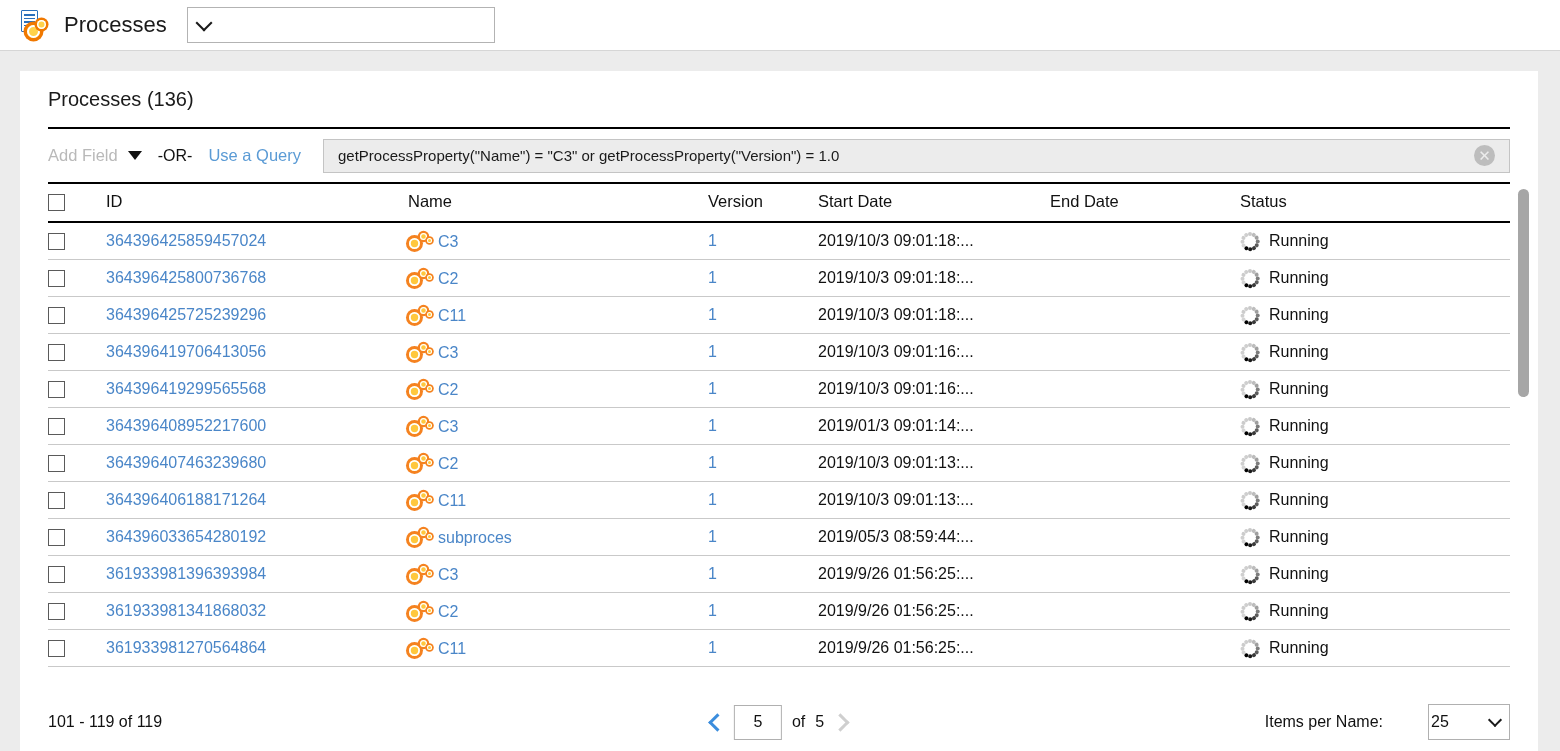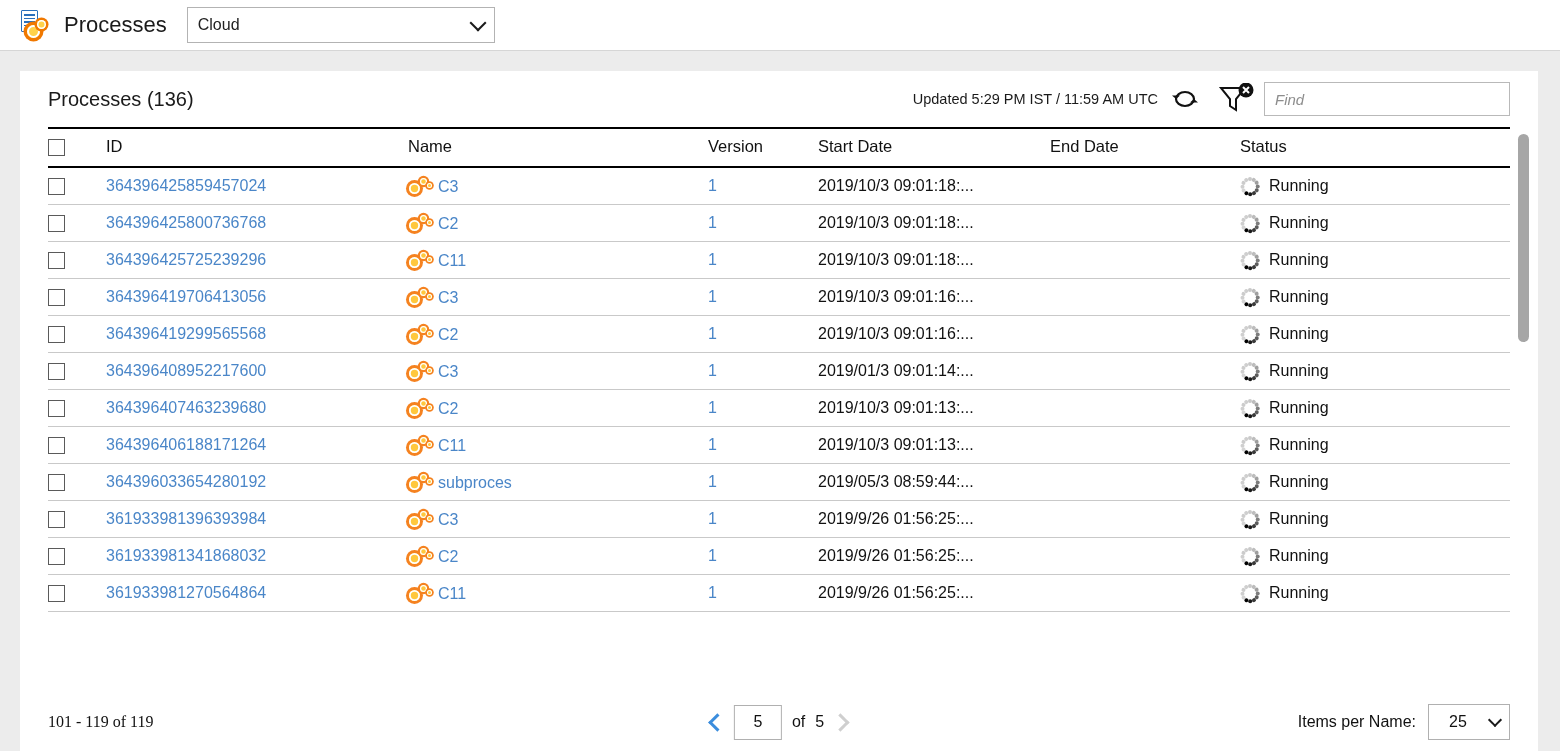--- a/index.html
+++ b/index.html
@@ -182,21 +182,21 @@
   #vthumb {
     position: absolute; left: 1px; top: 5px; width: 11px; height: 208px;
     background: #a6a6a6; border-radius: 6px;
   }
 
   
   #footer {
     position: absolute; left: 28px; right: 28px; bottom: 0; height: 58px;
     display: flex; align-items: center;
   }
-  #rangetext { font-size: 16px; color: #111; font-family: Liberation Serif, serif; }
+  #rangetext { font-size: 16px; color: #111; }
   #pager {
     position: absolute; left: 50%; transform: translateX(-50%);
     display: flex; align-items: center; gap: 10px;
   }
   .pchev {
     width: 13px; height: 13px;
     border-left: 3px solid #3b8ddd; border-bottom: 3px solid #3b8ddd;
   }
   .pchev.left  { transform: rotate(45deg); }
   .pchev.right { transform: rotate(225deg); border-color: #cfcfcf; }
@@ -207,71 +207,61 @@
   }
   #oftext { font-size: 16px; color: #111; }
   #totalpages { font-size: 16px; color: #111; }
   #ipp {
     margin-left: auto; display: flex; align-items: center; gap: 12px;
   }
   #ipp-label { font-size: 16px; color: #111; }
   #ipp-select {
     width: 82px; height: 36px; border: 1px solid #b0b0b0; background: #fff;
     display: flex; align-items: center; justify-content: space-between;
-    padding: 0 9px 0 20px; font-size: 16px; color: #111;
+    padding: 0 9px 0 2px; font-size: 16px; color: #111; margin-left: 33px;
   }
   #ipp-select .chev { width: 10px; height: 10px; border-width: 2px; }
 </style>
 </head>
 <body>
 
 <div id="appbar">
   <div id="appicon">
     <div class="doc">
         <i></i>
         <i></i>
         <i></i>
         <i></i>
       </div>
     <div class="g big"></div>
     <div class="g sm"></div>
   </div>
   <div id="apptitle">Processes</div>
   <div id="scope-select">
-    <span class="val">Cloud</span>
     <span class="chev"></span>
   </div>
 </div>
 
 <div id="page">
   <div id="card">
 
     <div id="cardhead">
       <div id="cardtitle">Processes (136)</div>
-      <div id="headright">
-        <div id="updated">Updated 5:29 PM IST / 11:59 AM UTC</div>
-        <div id="refresh-icon">
-          <svg viewBox="0 0 30 26" width="30" height="26" aria-hidden="true">
-            <path d="M6 13a9 7 0 0 1 18 0" fill="none" stroke="#111" stroke-width="2.2"></path>
-            <path d="M24 13a9 7 0 0 1-18 0" fill="none" stroke="#111" stroke-width="2.2"></path>
-            <polygon points="6,13 2,9.5 10,9.5" fill="#111"></polygon>
-            <polygon points="24,13 20,16.5 28,16.5" fill="#111"></polygon>
-          </svg>
-        </div>
-        <div id="filter-icon">
-          <svg viewBox="0 0 40 32" width="40" height="32" aria-hidden="true">
-            <path d="M5 5 H29 L20 16 V27 L14 23 V16 Z" fill="#ffffff" stroke="#111" stroke-width="2"></path>
-            <circle cx="30" cy="7" r="7.5" fill="#111"></circle>
-            <path d="M27 4 L33 10 M33 4 L27 10" stroke="#fff" stroke-width="2"></path>
-          </svg>
-        </div>
-        <input id="find-input" type="text" placeholder="Find" style="">
+    </div>
+
+    <div id="filterrow">
+      <span id="add-field">Add Field</span>
+      <span class="caret-down"></span>
+      <span id="or-label">-OR-</span>
+      <span id="use-query">Use a Query</span>
+      <div id="querybox">
+        <span id="querytext">getProcessProperty("Name") = "C3" or  getProcessProperty("Version") = 1.0</span>
+        <span id="query-clear">✕</span>
       </div>
     </div>
-
 
     <div id="tablewrap">
       <table>
         <colgroup>
           <col class="c-check">
             <col class="c-id">
             <col class="c-name">
             <col class="c-ver">
           <col class="c-start">
             <col class="c-end">

